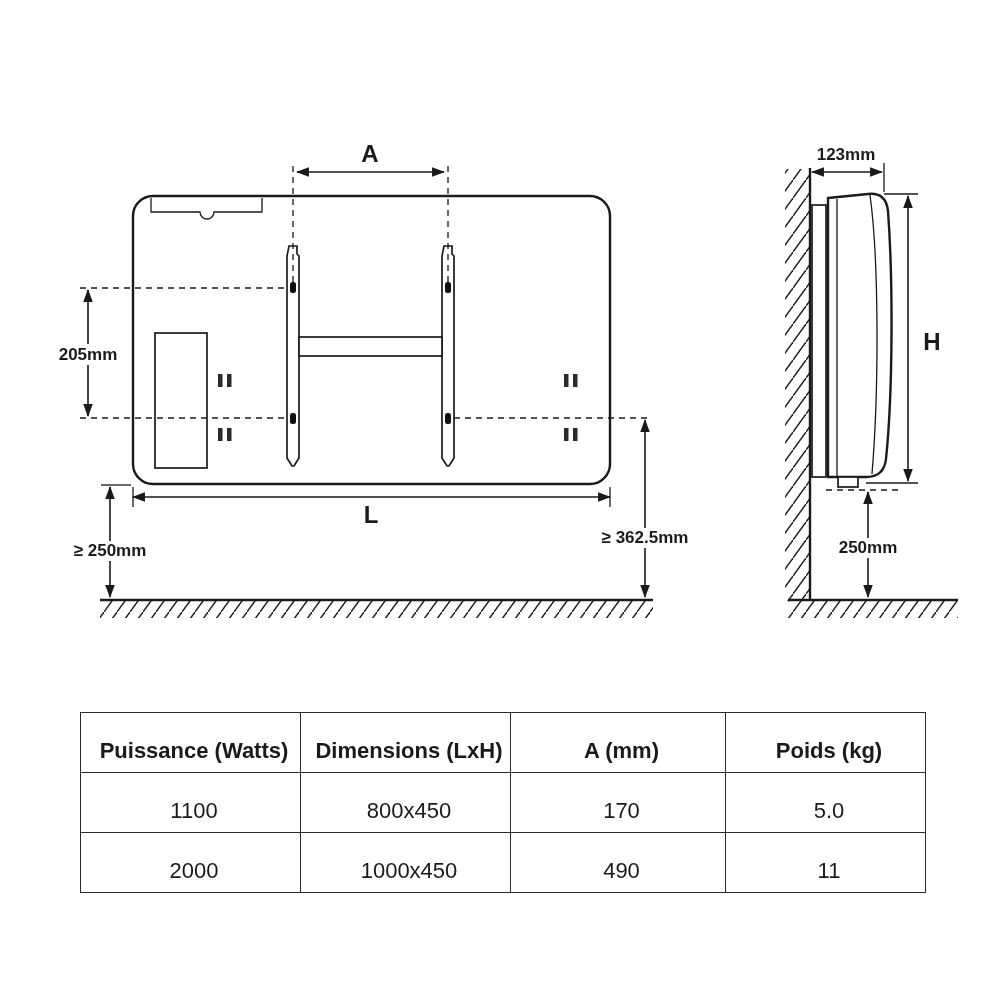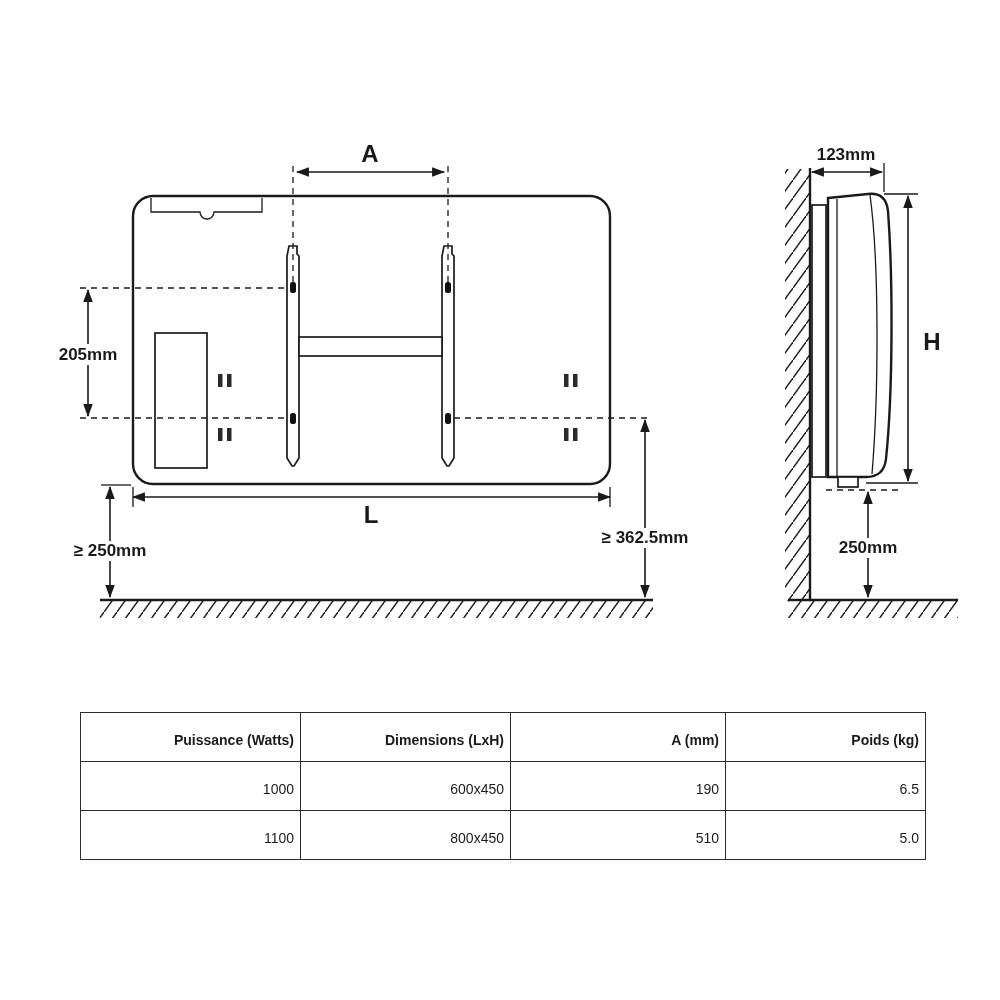--- a/index.html
+++ b/index.html
@@ -18,22 +18,22 @@
   .slot{fill:#2b2b2b;stroke:none;}
   .dim{stroke:#1a1a1a;stroke-width:1.6;fill:none;marker-start:url(#arr);marker-end:url(#arr);}
   .lbl{font-weight:bold;font-size:17px;text-anchor:middle;}
   .lblbig{font-weight:bold;font-size:24px;text-anchor:middle;}
   .bg{fill:#fff;stroke:none;}
   table.spec{
     border-collapse:collapse;table-layout:fixed;
     margin:48px 0 0 80px;width:845px;
   }
   table.spec th, table.spec td{
-    border:1px solid #2b2b2b;height:42px;padding:6px 6px 0 13px;
-    font-size:14px;text-align:right;vertical-align:middle;white-space:nowrap;
+    border:1px solid #2b2b2b;height:42px;padding:17px 6px 0 13px;
+    font-size:22px;text-align:center;vertical-align:middle;white-space:nowrap;
     overflow:hidden;
   }
   table.spec th{font-weight:bold;}
   table.spec td{font-weight:normal;}
 </style>
 </head>
 <body>
 
 <div class="sheet">
 
@@ -171,26 +171,26 @@
     <thead>
       <tr>
         <th>Puissance (Watts)</th>
         <th>Dimensions (LxH)</th>
         <th>A (mm)</th>
         <th>Poids (kg)</th>
       </tr>
     </thead>
     <tbody>
       <tr>
-        <td>1000</td>
-        <td>600x450</td>
-        <td>190</td>
-        <td>6.5</td>
+        <td>1100</td>
+        <td>800x450</td>
+        <td>170</td>
+        <td>5.0</td>
       </tr>
       <tr>
-        <td>1100</td>
-        <td>800x450</td>
-        <td>510</td>
-        <td>5.0</td>
+        <td>2000</td>
+        <td>1000x450</td>
+        <td>490</td>
+        <td>11</td>
       </tr>
     </tbody>
   </table>
 </div>
 
 </body></html>

